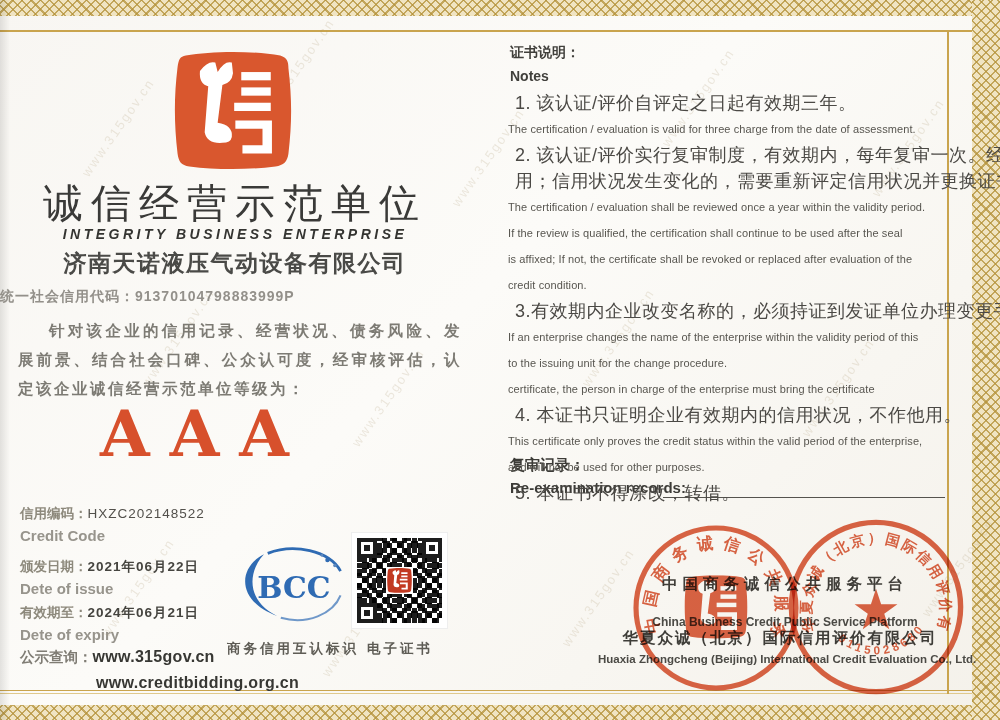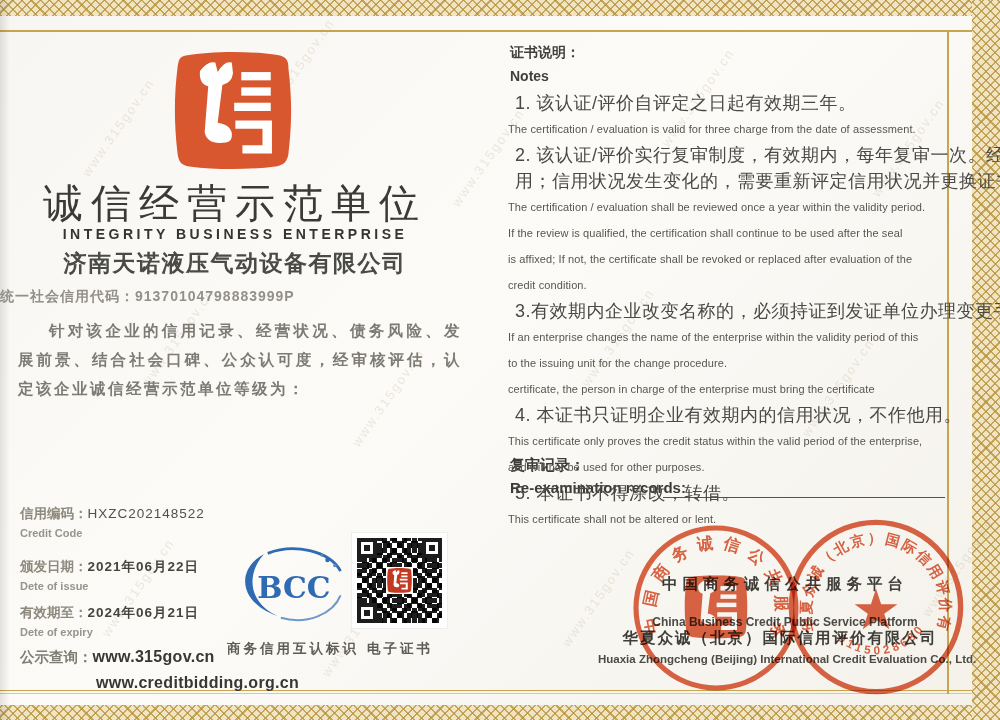--- a/index.html
+++ b/index.html
@@ -21,30 +21,30 @@
   .edge-shadow { position:absolute; left:0; top:0; width:10px; height:720px; background:linear-gradient(90deg, rgba(0,0,0,.10), rgba(0,0,0,0)); }
 
   
   .wm { position:absolute; color:rgba(170,150,110,.20); font-size:13px; letter-spacing:2px; transform:rotate(-55deg); white-space:nowrap; z-index:1; }
 
   .layer { position:absolute; z-index:2; }
 
   
   .logo-wrap { position:absolute; left:157px; top:52px; width:152px; height:118px; color:#d9572e; }
   .title { position:absolute; left:0; top:176px; width:470px; text-align:center; font-family:"DejaVu Serif", serif; font-weight:normal; font-size:40px; letter-spacing:8px; color:#3a3a38; white-space:nowrap; }
-  .title-en { position:absolute; left:0; top:226px; width:470px; text-align:center; font-weight:bold; font-size:14px; letter-spacing:3.5px; color:#343431; white-space:nowrap; }
+  .title-en { position:absolute; left:0; top:226px; width:470px; text-align:center; font-weight:bold; font-size:14px; letter-spacing:3.5px; color:#343431; white-space:nowrap;font-style:italic; }
   .company { position:absolute; left:0; top:248px; width:470px; text-align:center; font-weight:bold; font-size:23px; letter-spacing:1.5px; color:#4a4a47; white-space:nowrap; }
   .uscc { position:absolute; left:0; top:288px; width:470px; text-align:left; font-weight:bold; font-size:14px; letter-spacing:1px; color:#93908a; white-space:nowrap; }
   .statement { position:absolute; left:18px; top:316px; width:444px; font-size:15.5px; line-height:29px; font-weight:600; letter-spacing:2.5px; color:#7d7b74; text-indent:2em; text-align:justify; }
   .grade { position:absolute; left:100px; top:396px; width:240px; font-family:"DejaVu Serif", serif; font-weight:bold; font-size:64px; letter-spacing:20px; color:#d7502c; white-space:nowrap; }
   .kv { position:absolute; white-space:nowrap; font-size:13.5px; }
   .kv .k { font-weight:bold; color:#8d897c; }
   .kv .v { color:#52504b; letter-spacing:1px; }
   .kv .v.strong { color:#45443f; font-weight:bold; }
-  .sub-en { position:absolute; font-size:11px; font-weight:bold; color:#97948c; white-space:nowrap; }
+  .sub-en { position:absolute; font-size:15px; font-weight:bold; color:#97948c; white-space:nowrap; }
   .query .k { color:#7f7c74; font-size:14.5px;font-family:Liberation Serif, serif; }
   .query .v { color:#373733; font-weight:bold; font-size:16px; letter-spacing:.3px; }
 
   .bcc { position:absolute; left:236px; top:546px; width:112px; height:82px; }
   .bcc-caption { position:absolute; left:208px; top:640px; width:170px; text-align:center; font-size:13.5px; font-weight:bold; letter-spacing:3px; color:#5e5c55; white-space:nowrap; }
   .qr { position:absolute; left:352px; top:533px; width:95px; height:95px; background:#fff; padding:5px; box-shadow:0 0 0 1px #eee; }
   .qr-inner { position:relative; width:100%; height:100%;
     background-image:
       repeating-conic-gradient(#1d1d1d 0% 25%, #ffffff 0% 50%),
       repeating-conic-gradient(#1d1d1d 0% 25%, #ffffff 0% 50%);
@@ -120,20 +120,21 @@
         <use href="#xinlogo"></use>
       </svg>
   </div>
 
   <div class="title layer">诚信经营示范单位</div>
   <div class="title-en layer">INTEGRITY BUSINESS ENTERPRISE</div>
   <div class="company layer">济南天诺液压气动设备有限公司</div>
   <div class="uscc layer">统一社会信用代码：91370104798883999P</div>
 
   <div class="statement layer">针对该企业的信用记录、经营状况、债务风险、发展前景、结合社会口碑、公众认可度，经审核评估，认定该企业诚信经营示范单位等级为：</div>
+  <div class="grade layer">AAA</div>
 
   <div class="kv layer" style="left:20px; top:505px;">
     <span class="k">信用编码：</span><span class="v">HXZC202148522</span>
   </div>
   <div class="sub-en" style="left:20px; top:527px;">Credit Code</div>
 
   <div class="kv layer" style="left:20px; top:558px;">
     <span class="k">颁发日期：</span><span class="v strong">2021年06月22日</span>
   </div>
   <div class="sub-en" style="left:20px; top:580px;">Dete of issue</div>
@@ -190,21 +191,20 @@
     <div class="note-line en">is affixed; If not, the certificate shall be revoked or replaced after evaluation of the</div>
     <div class="note-line en">credit condition.</div>
     <div class="note-line cn">3.有效期内企业改变名称的，必须持证到发证单位办理变更手续。</div>
     <div class="note-line en">If an enterprise changes the name of the enterprise within the validity period of this</div>
     <div class="note-line en">to the issuing unit for the change procedure.</div>
     <div class="note-line en">certificate, the person in charge of the enterprise must bring the certificate</div>
     <div class="note-line cn">4. 本证书只证明企业有效期内的信用状况，不作他用。</div>
     <div class="note-line en">This certificate only proves the credit status within the valid period of the enterprise,</div>
     <div class="note-line en">and will not be used for other purposes.</div>
     <div class="note-line cn">5. 本证书不得涂改，转借。</div>
-    <div class="note-line en">This certificate shall not be altered or lent.</div>
   </div>
 
   <div class="reexam-cn">复审记录：</div>
   <div class="reexam-en">Re-examination records:</div>
   <div class="reexam-line"></div>
 
   <div class="issuer-text plat-cn">中国商务诚信公共服务平台</div>
   <div class="issuer-text plat-en">China Business Credit Public Service Platform</div>
   <div class="issuer-text comp-cn">华夏众诚（北京）国际信用评价有限公司</div>
   <div class="issuer-text comp-en">Huaxia Zhongcheng (Beijing) International Credit Evaluation Co., Ltd.</div>

